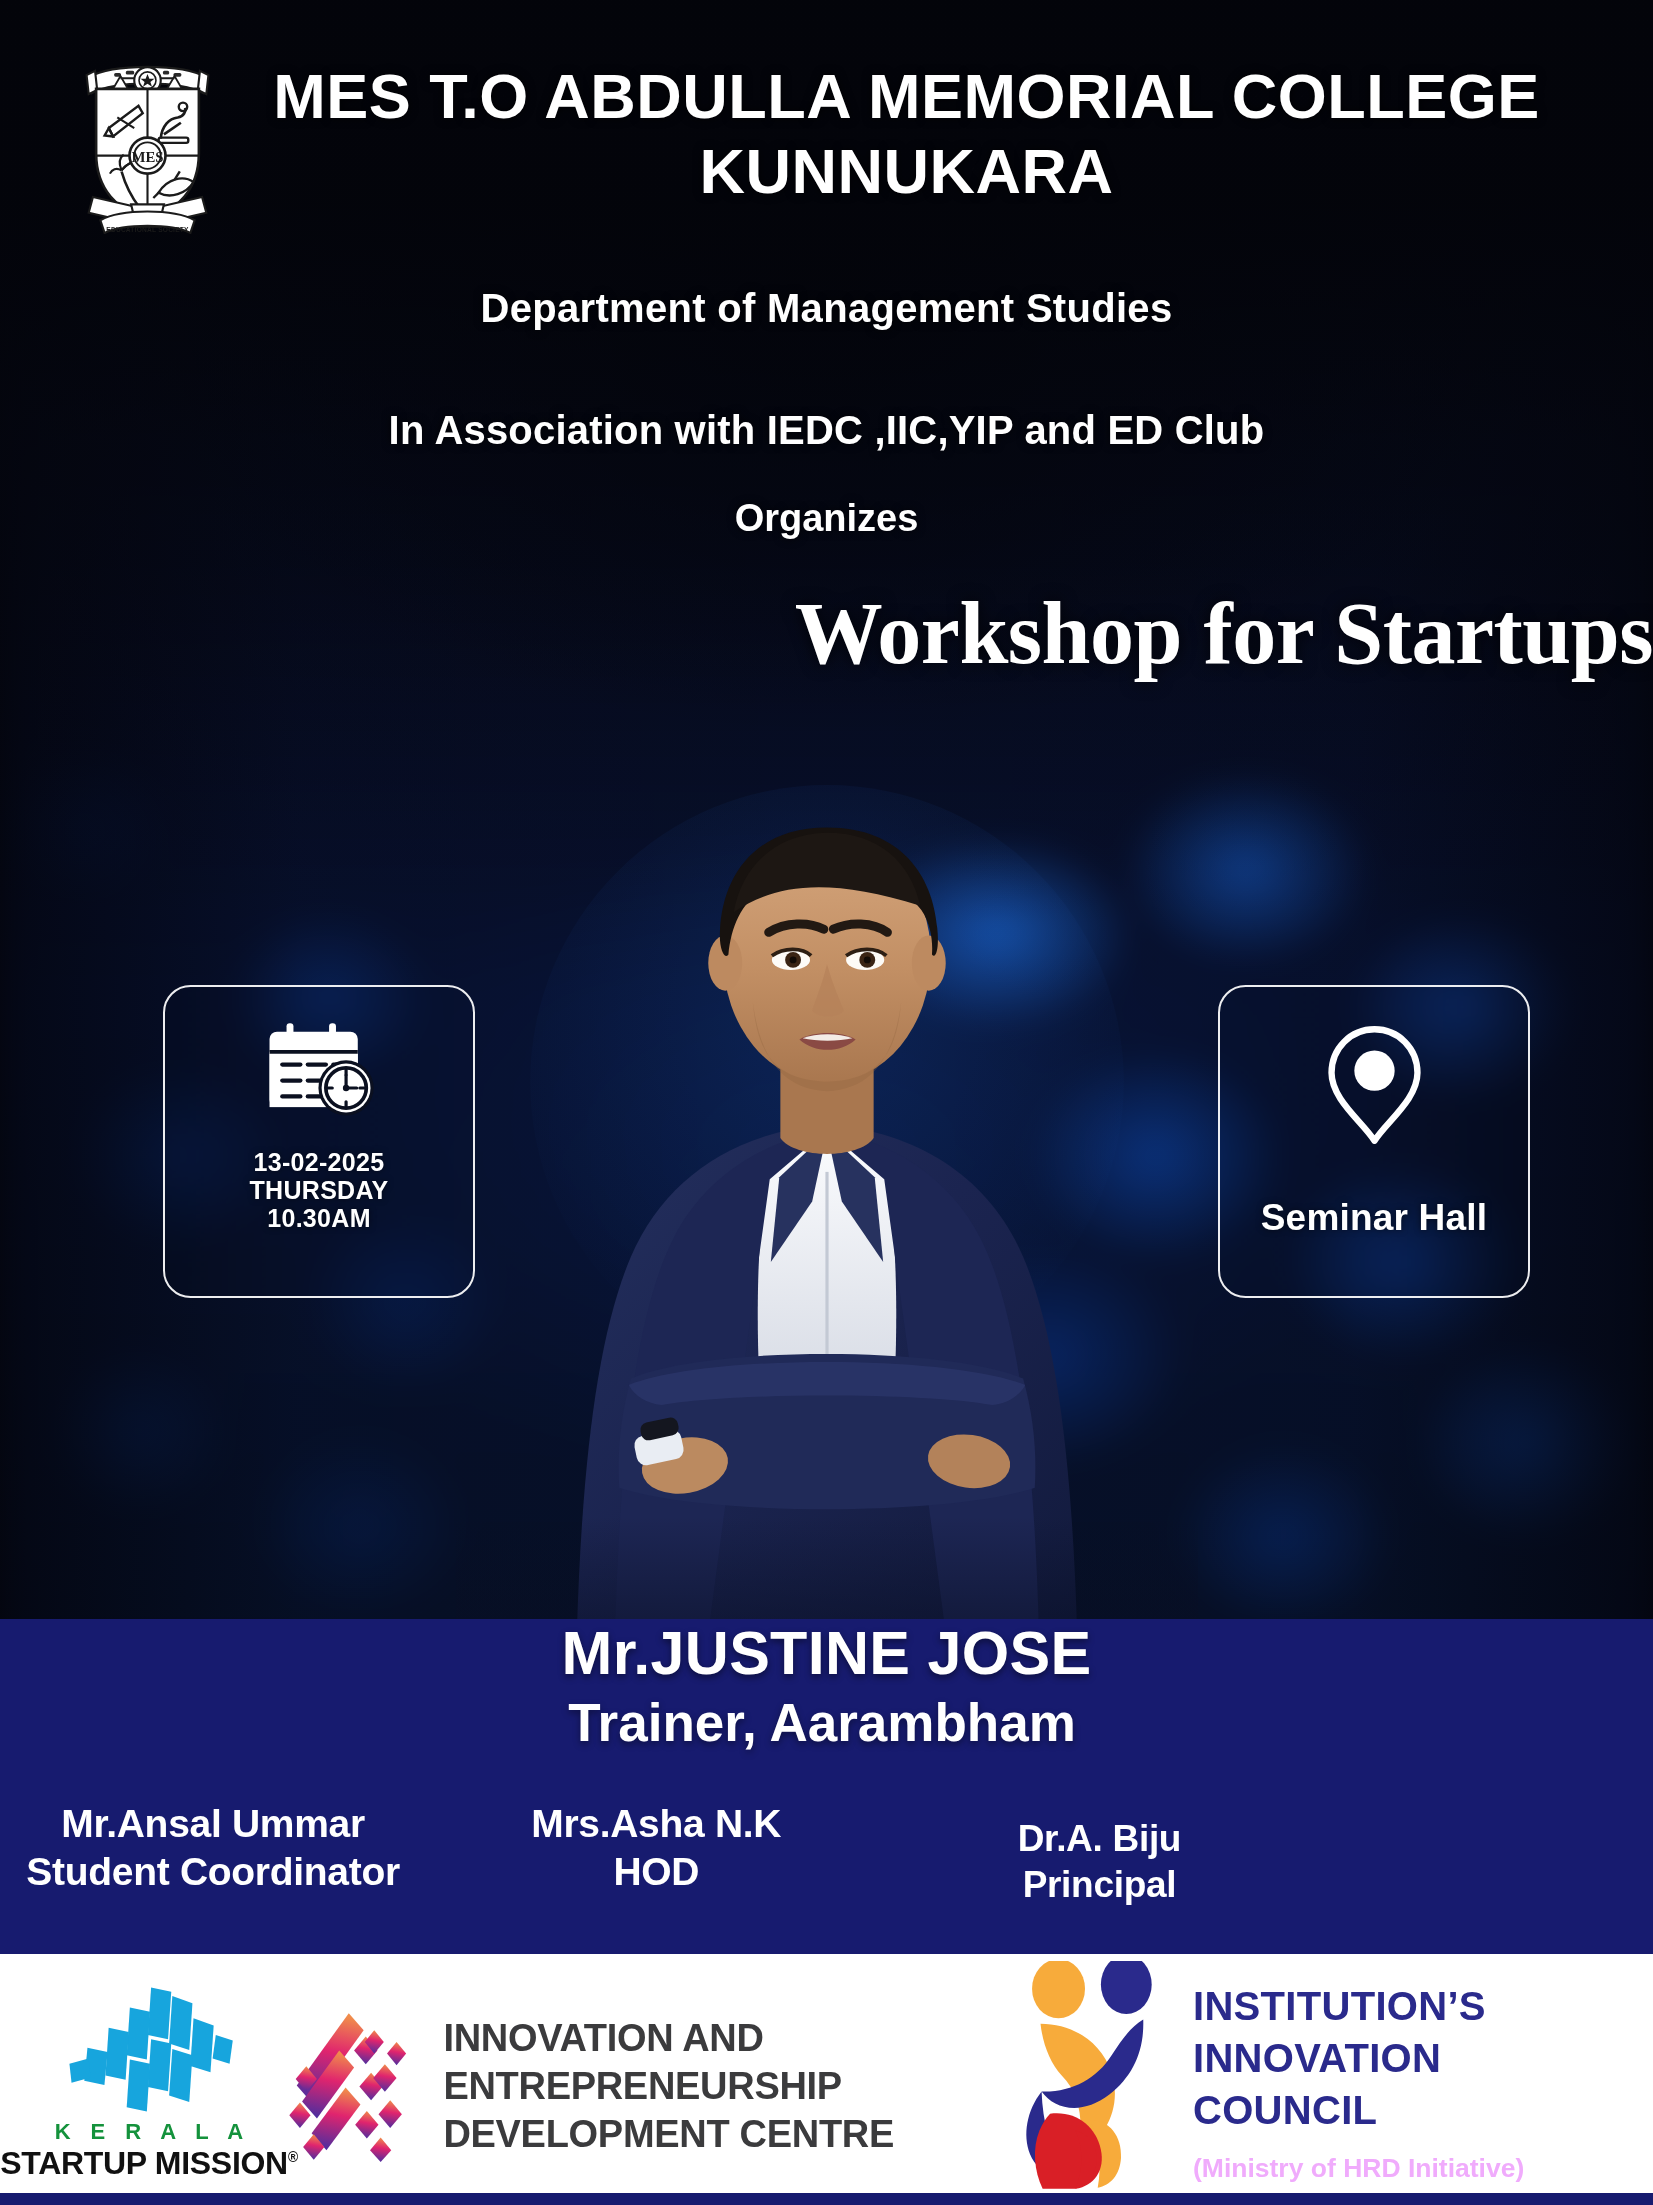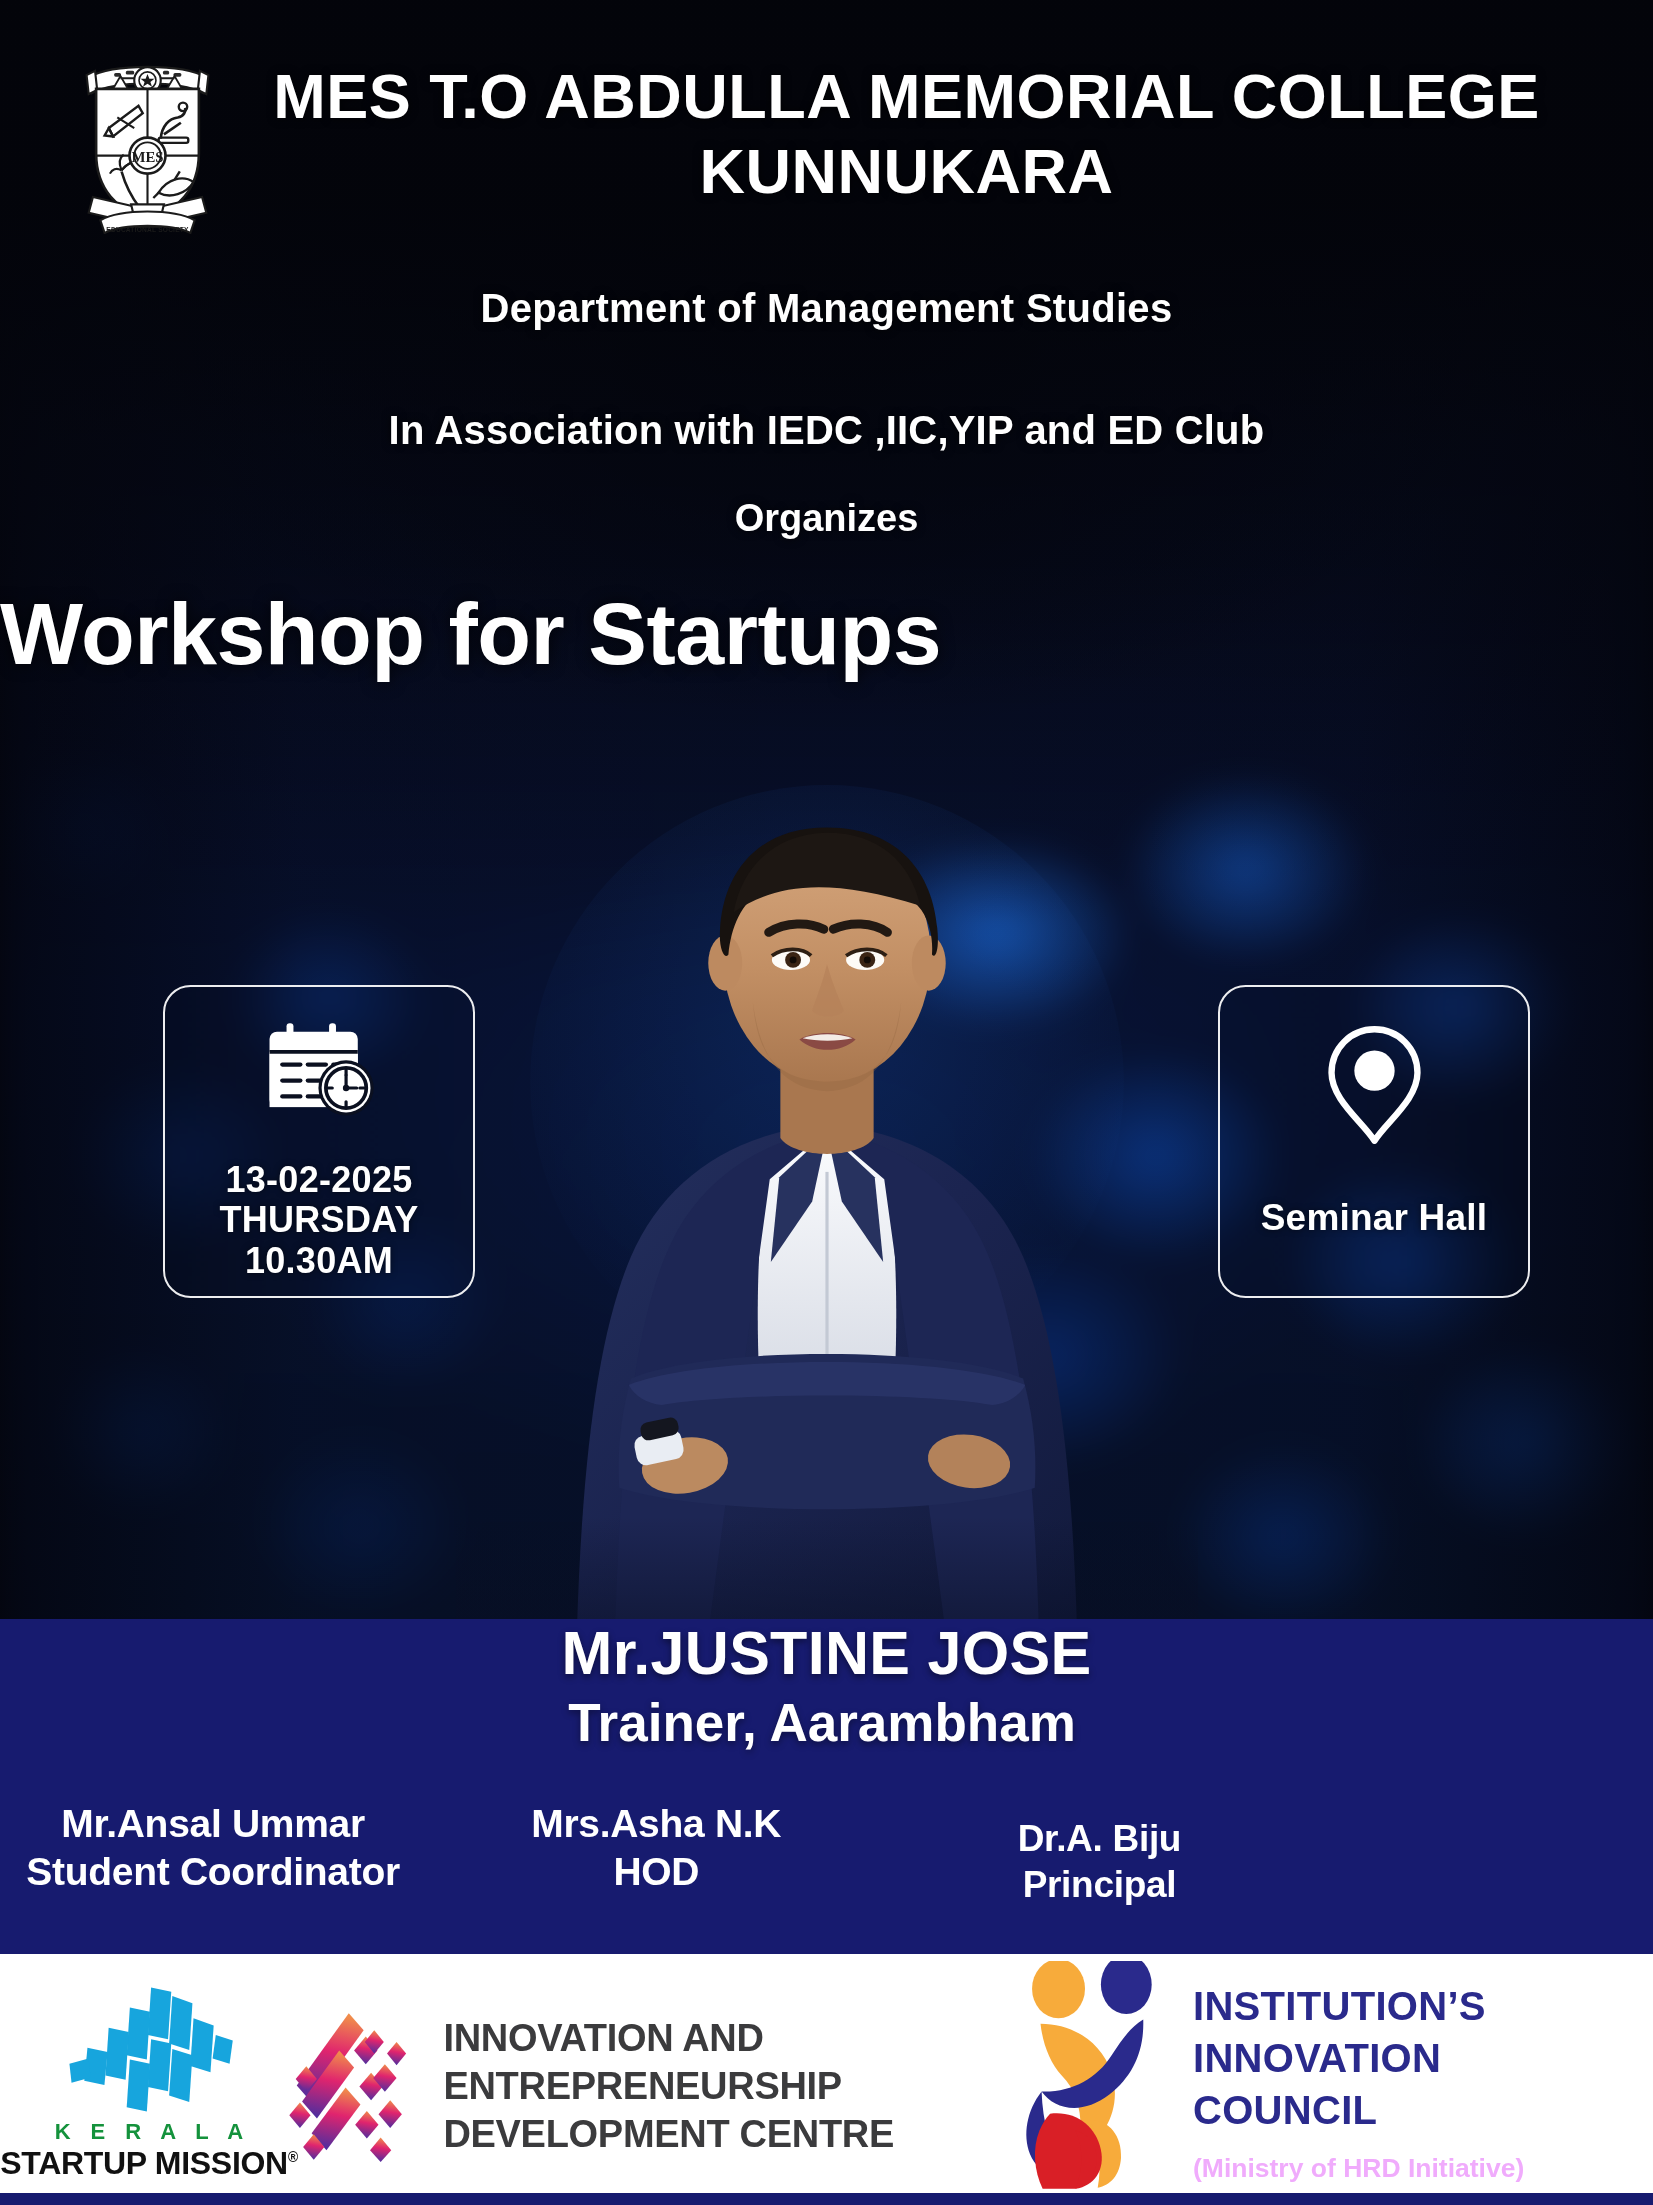--- a/index.html
+++ b/index.html
@@ -76,23 +76,24 @@
     text-shadow:0 0 8.5px rgba(0,0,0,.8);
   }
   .organizes {
     position:absolute; left:0; top:497px; width:1653px;
     text-align:center; color:#fff;
     font-size:38px; font-weight:800;
     text-shadow:0 0 8.5px rgba(0,0,0,.8);
   }
   .event-title {
     position:absolute; left:0; top:583px; width:1653px;
-    text-align:left; color:#fff;
+    text-align:right; color:#fff;
     font-size:88px; font-weight:900; letter-spacing:-0.5px;
     text-shadow:0 0 16px rgba(0,0,0,.78);
+    font-family:Liberation Serif, serif;
   }
 
   
   .speaker-photo {
     position:absolute; left:456px; top:753px;
     width:742px; height:880px;
     overflow:hidden;
   }
   .speaker-photo svg { width:100%; height:100%; display:block; }
 
@@ -109,21 +110,21 @@
   .card-date { left:163px; top:985px; width:312px; height:313px; padding-top:34px; }
   .card-venue{ left:1218px; top:985px; width:312px; height:313px; padding-top:37px; }
 
   .card-icon { width:100%; display:flex; justify-content:center; }
   .card-icon svg { display:block; }
 
   .card-text {
     color:#fff; font-weight:800; line-height:1.12;
     text-shadow:0 0 6.4px rgba(0,0,0,.55);
   }
-  .card-date .card-text { margin-top:38px; font-size:36px; letter-spacing:0.3px; }
+  .card-date .card-text { margin-top:26px; font-size:25px; letter-spacing:0.3px; }
   .card-venue .card-text { margin-top:51px; font-size:37px; letter-spacing:0.2px; }
 
   
   .navy-band {
     position:absolute; left:0; top:1619px;
     width:1653px; height:335px;
     background:#171b6f;
   }
   .speaker-name {
     position:absolute; left:0; top:1618px; width:1653px;

